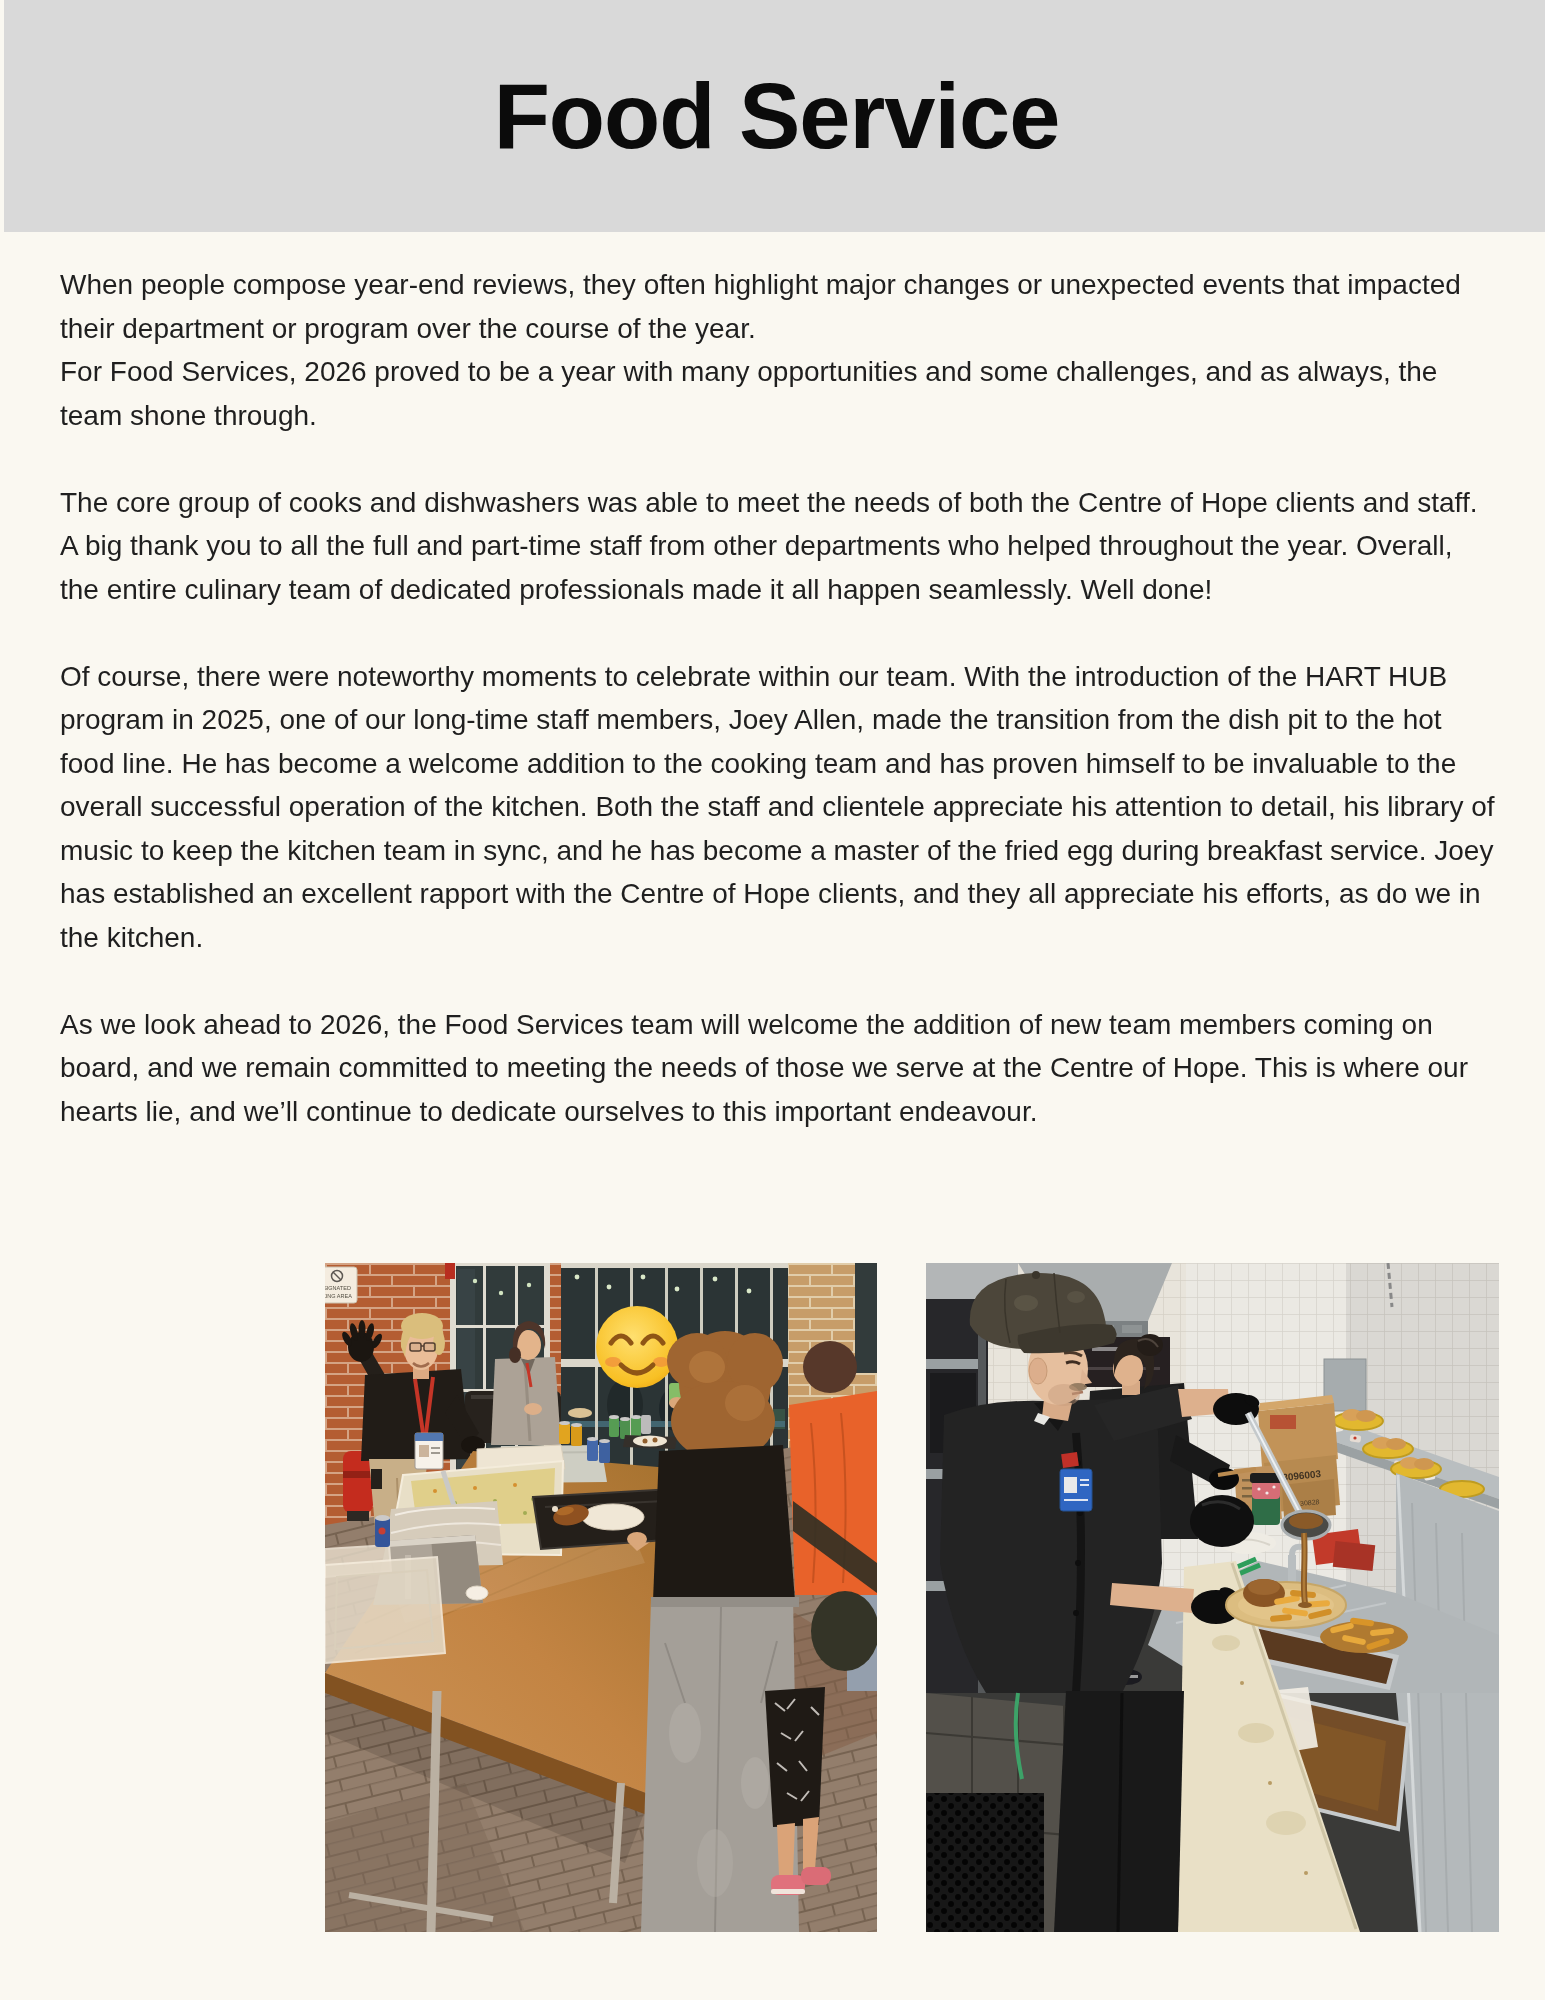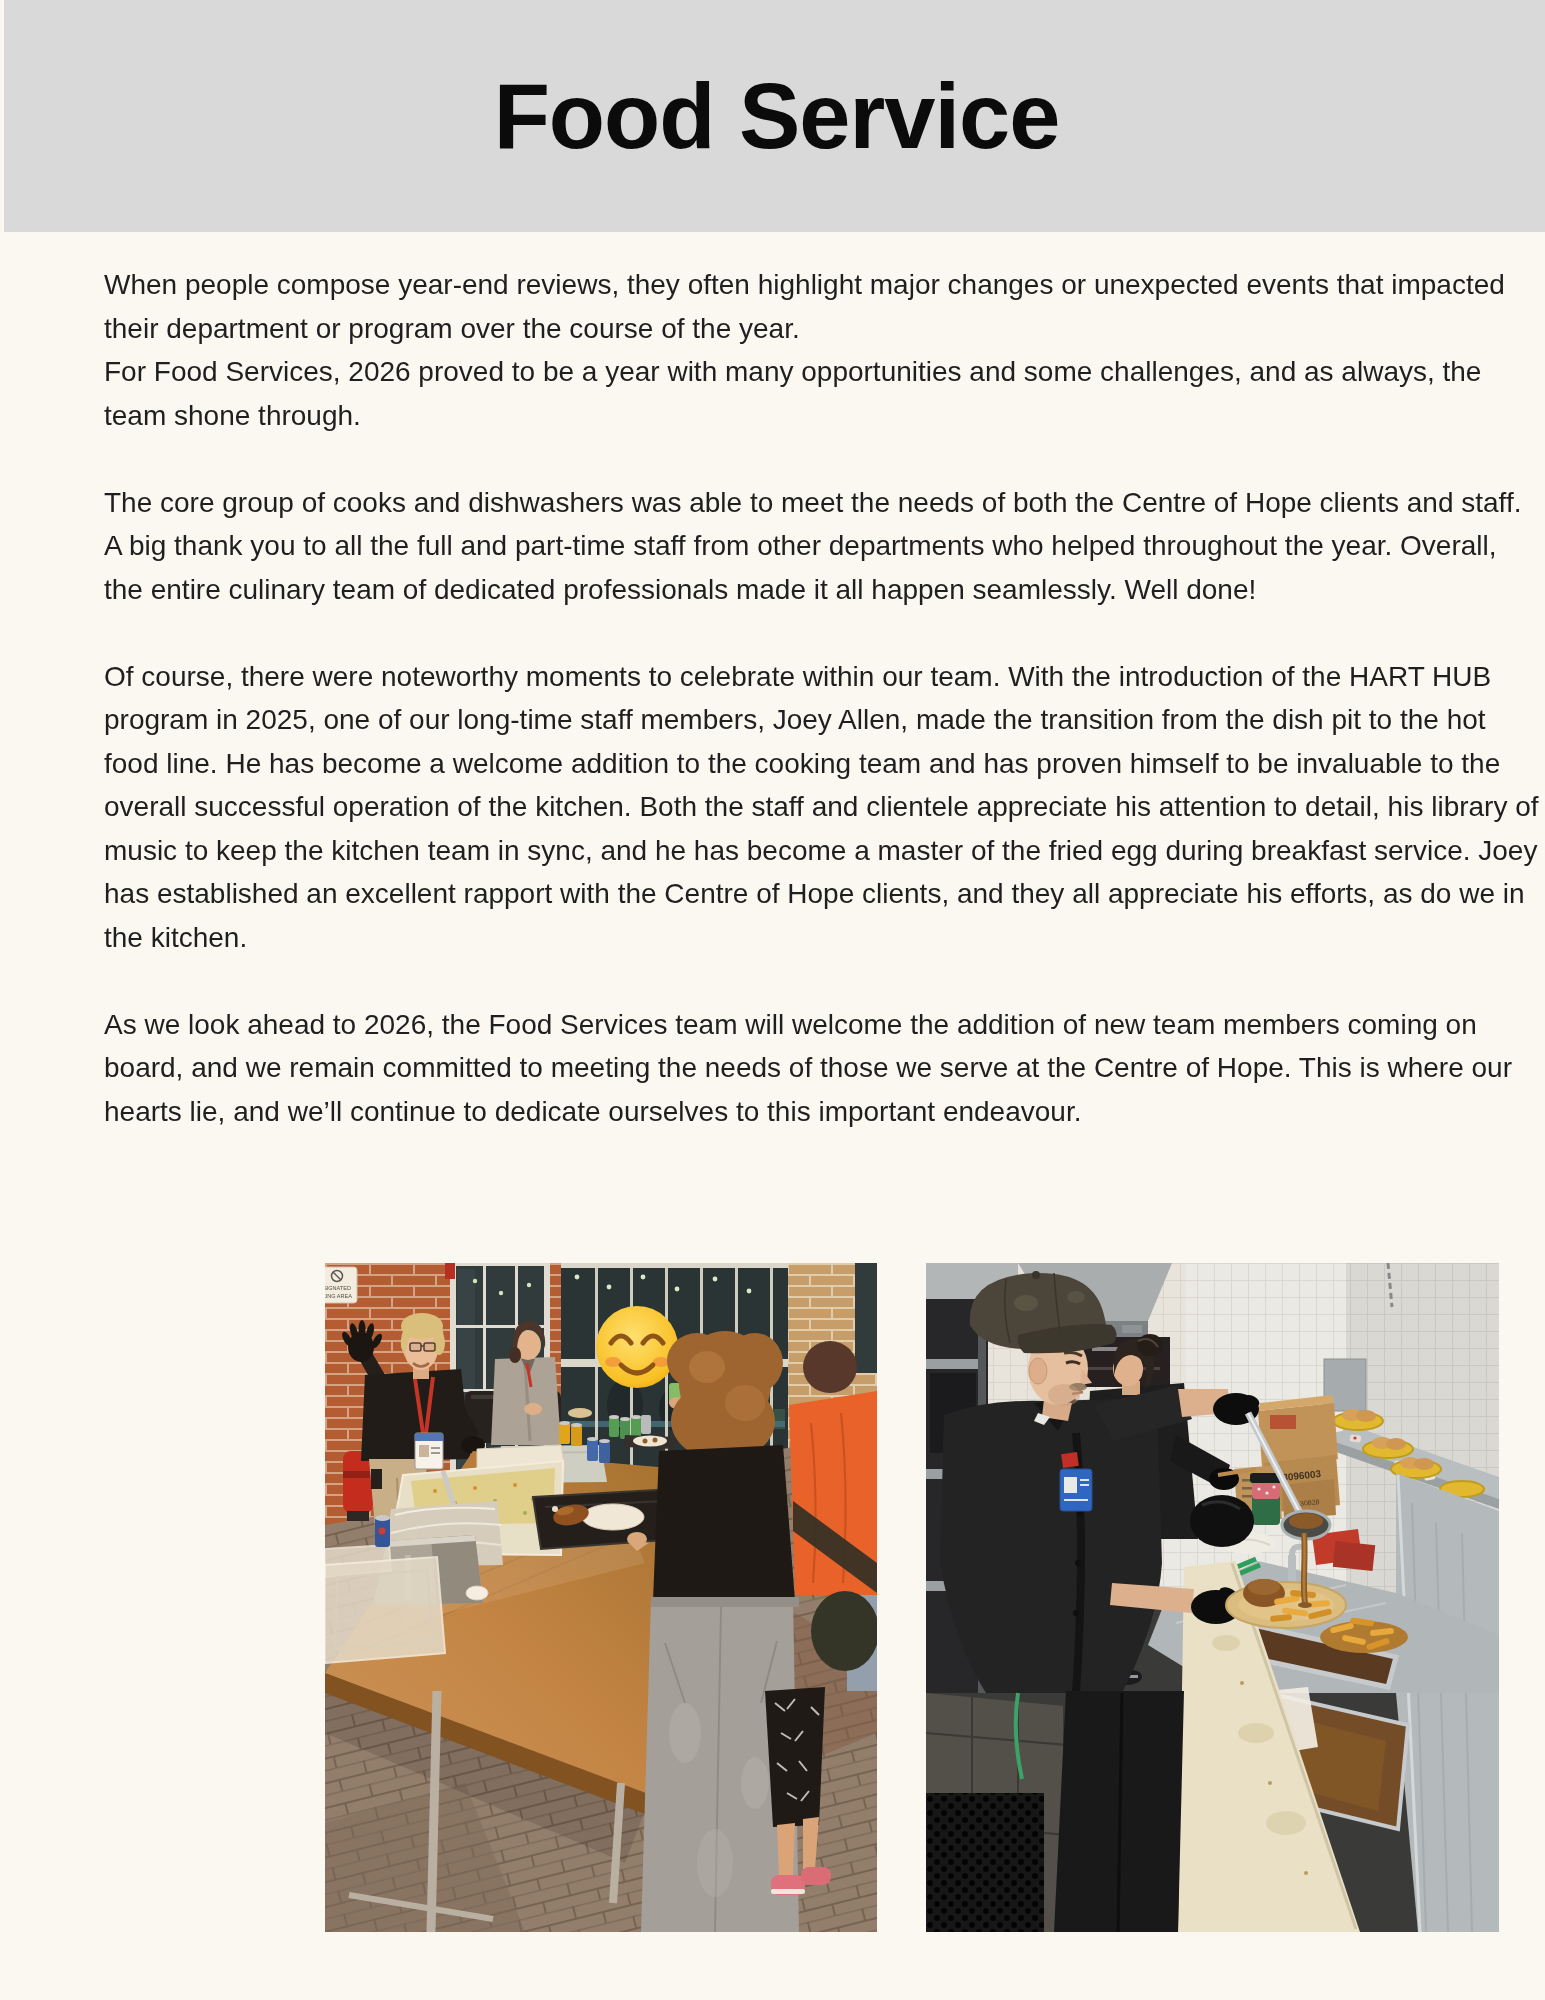--- a/index.html
+++ b/index.html
@@ -2,21 +2,21 @@
 <html><head>
 <meta charset="utf-8">
 <style>
   html,body{margin:0;padding:0;background:#e9e7e0;}
   .page{position:relative;width:1545px;height:2000px;margin:0 auto;background:#faf8f1;
         font-family:"Liberation Sans","DejaVu Sans",sans-serif;overflow:hidden;}
   .masthead{position:absolute;left:4px;top:0;width:1545px;height:232px;background:#d9d9d9;
             display:flex;align-items:center;justify-content:center;}
   .masthead h1{margin:0;font-size:92px;font-weight:700;color:#0b0b0b;letter-spacing:-1px;}
   .content{position:absolute;left:60px;top:263px;width:1438px;color:#1f1f1f;
-           font-size:28px;line-height:43.5px;margin-left:44px;}
+           font-size:28px;line-height:43.5px;}
   .content p{margin:0 0 43.5px 0;}
   .content p .ln{display:block;}
   figure{margin:0;padding:0;position:absolute;}
   .photo-left{left:325px;top:1263px;width:552px;height:669px;}
   .photo-right{left:926px;top:1263px;width:573px;height:669px;}
   svg{display:block;}
 </style>
 </head>
 <body>
 

